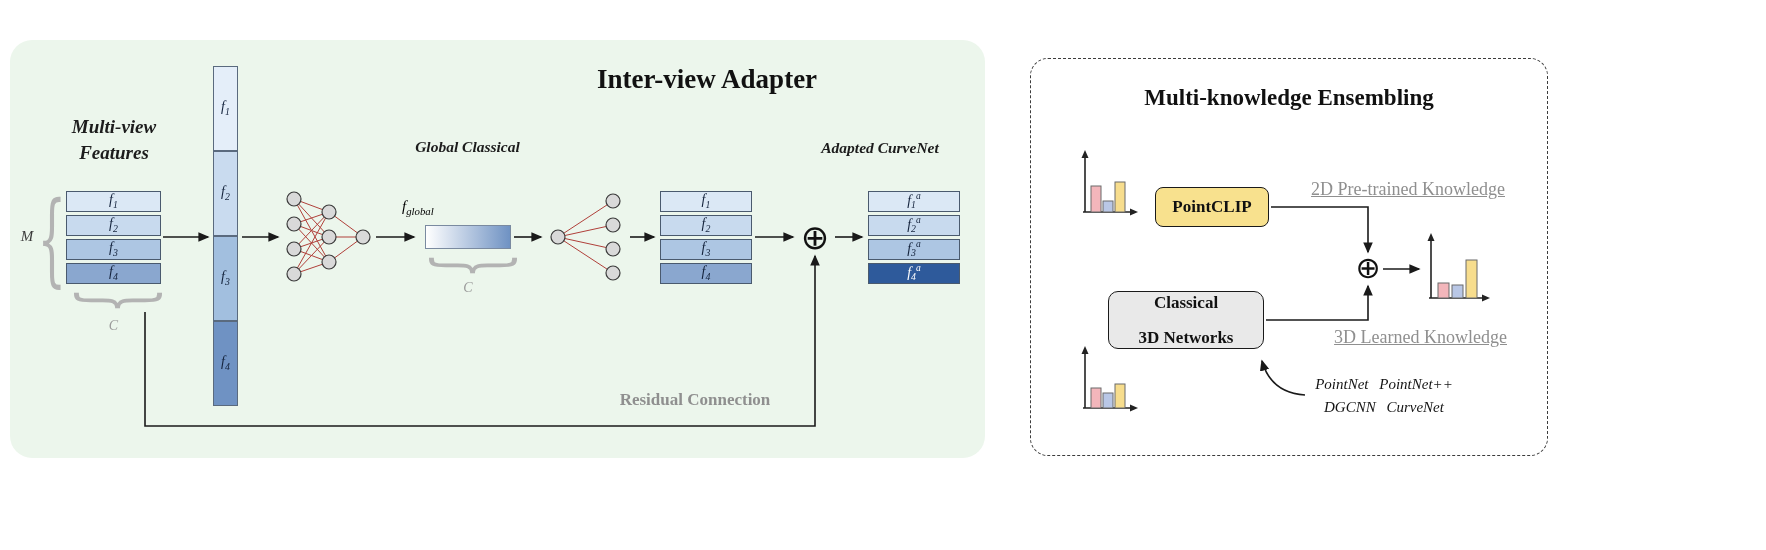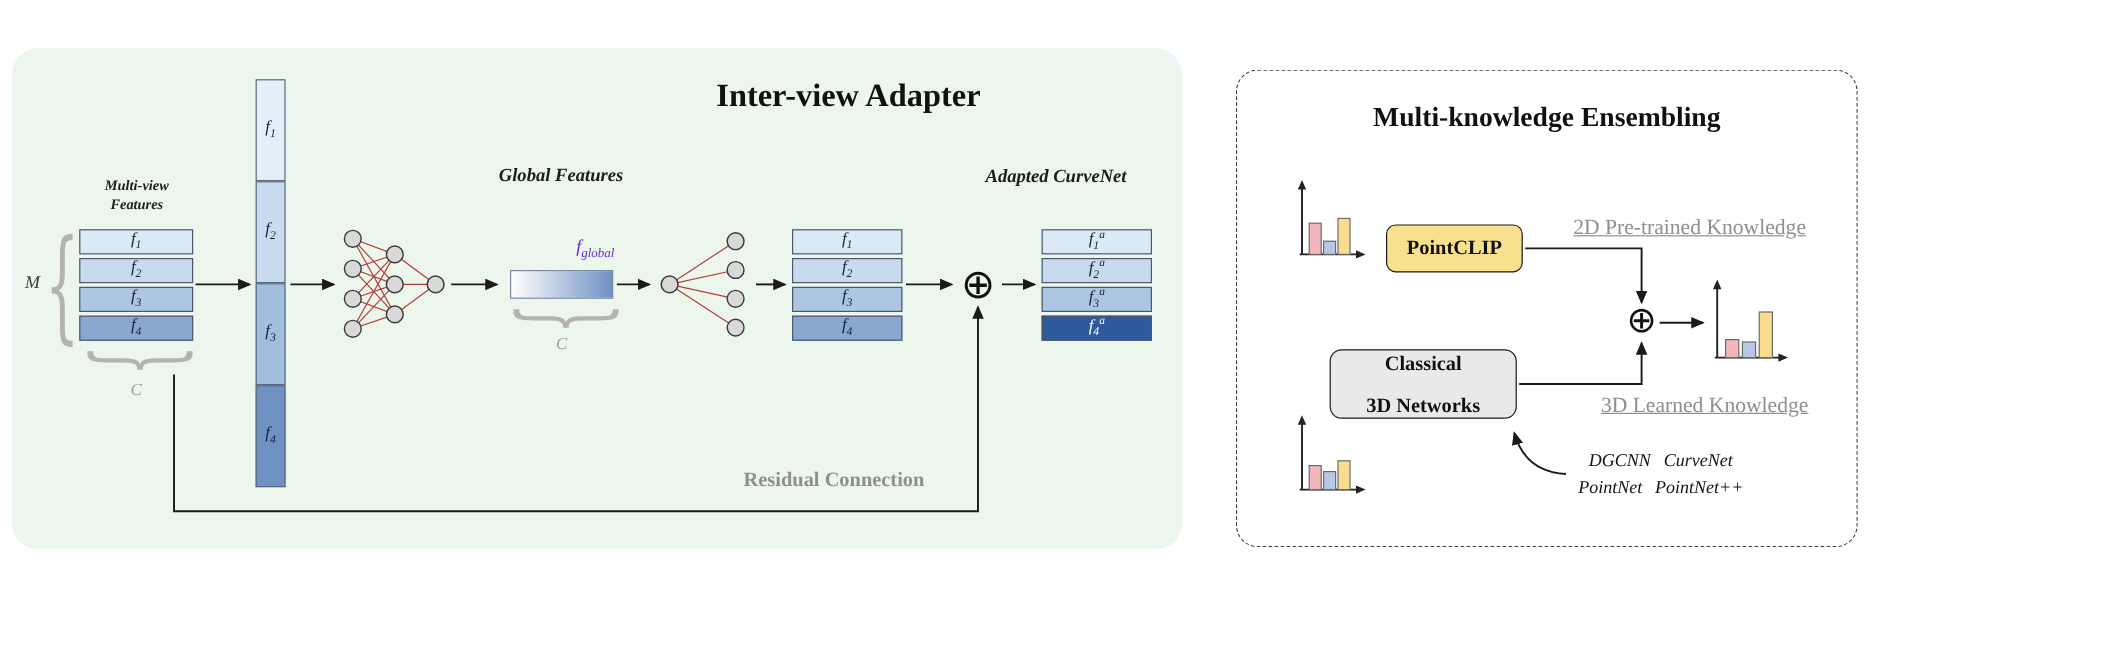--- a/index.html
+++ b/index.html
@@ -7,21 +7,21 @@
     font-family:"Liberation Serif","DejaVu Serif",serif;}
   .canvas{position:relative;width:1766px;height:550px;background:#fff;}
   .abs{position:absolute;}
 
   
   .panel-left{position:absolute;left:10px;top:40px;width:975px;height:418px;
     background:var(--panel-green);border-radius:22px;padding-left:18px;}
   .panel-left .title{position:absolute;left:517px;top:24px;width:360px;text-align:center;
     font-size:27px;font-weight:bold;color:#111;}
   .mv-label{position:absolute;left:39px;top:74px;width:130px;text-align:center;
-    font-style:italic;font-weight:600;font-size:12px;color:#1c1c1c;line-height:1.35;margin-top:32px;}
+    font-style:italic;font-weight:600;font-size:19px;color:#1c1c1c;line-height:1.35;}
   .wires{position:absolute;left:0;top:0;pointer-events:none;}
   .wire{stroke:#1a1a1a;stroke-width:1.6;fill:none;}
 
   .stack{position:absolute;display:flex;flex-direction:column;gap:3px;}
   .stack .row{height:21px;border:1px solid #4a5a6e;display:flex;align-items:center;justify-content:center;}
   .fl{font-style:italic;font-size:14px;color:#14233c;line-height:1;}
   .fl sub{font-size:0.7em;}
   .fl sup{font-size:0.68em;}
   .s1,.s2,.s3{width:92px;top:151px;}
   .s1{left:56px;width:95px;}
@@ -46,22 +46,22 @@
   .tallbar{position:absolute;left:203px;top:26px;width:25px;}
   .tallbar .seg{height:85px;border:1px solid #5a6a7e;display:flex;align-items:center;justify-content:center;}
   .tallbar .g1{background:var(--cat1);} .tallbar .g2{background:var(--cat2);}
   .tallbar .g3{background:var(--cat3);} .tallbar .g4{background:var(--cat4);}
 
   .nn circle{fill:var(--node-fill);stroke:#3b3b3b;stroke-width:1.2;}
   .nn line{stroke:var(--edge-red);stroke-width:1;}
 
   .gf-label{position:absolute;left:390px;top:98px;width:135px;text-align:center;
     font-style:italic;font-weight:600;font-size:15.5px;color:#1c1c1c;}
-  .fglobal{position:absolute;left:392px;top:158px;width:110px;text-align:right;
-    font-style:italic;font-size:15px;color:#6d28d9;}
+  .fglobal{position:absolute;left:392px;top:158px;width:110px;text-align:left;
+    font-style:italic;font-size:15px;color:#000000;}
   .fglobal sub{font-size:0.72em;}
   .gbar{position:absolute;left:415px;top:185px;width:86px;height:24px;border:1px solid #7a8aa0;
     background:linear-gradient(90deg,#ffffff 0%,var(--cat4) 100%);}
 
   .oplus{position:absolute;font-family:"DejaVu Sans",sans-serif;color:#111;text-align:center;}
   .oplus-left{left:787px;top:179px;width:36px;height:36px;font-size:34px;line-height:36px;}
   .adapted-label{position:absolute;left:770px;top:99px;width:200px;text-align:center;
     font-style:italic;font-weight:600;font-size:15.5px;color:#1c1c1c;}
   .residual{position:absolute;left:560px;top:350px;width:250px;text-align:center;
     font-weight:600;font-size:17px;color:var(--muted);}
@@ -178,21 +178,21 @@
       <circle cx="12" cy="12" r="7"></circle>
         <circle cx="12" cy="37" r="7"></circle>
         <circle cx="12" cy="62" r="7"></circle>
         <circle cx="12" cy="87" r="7"></circle>
       <circle cx="47" cy="25" r="7"></circle>
         <circle cx="47" cy="50" r="7"></circle>
         <circle cx="47" cy="75" r="7"></circle>
       <circle cx="81" cy="50" r="7"></circle>
     </svg>
 
-    <div class="gf-label">Global Features</div>
+    <div class="gf-label">Global Classical</div>
     <div class="fglobal"><i>f</i><sub>global</sub></div>
     <div class="gbar"></div>
     <div class="brace-h" style="left:415px;top:212px;width:86px;height:26px;">
         <span>{</span>
       </div>
     <div class="c-label" style="left:415px;top:240px;width:86px;">C</div>
 
     <svg class="nn abs" style="left:537px;top:152px;" width="80" height="90" viewBox="0 0 80 90">
       <line x1="11" y1="45" x2="66" y2="9"></line>
         <line x1="11" y1="45" x2="66" y2="33"></line>
@@ -292,17 +292,17 @@
       <line class="axis" x1="8" y1="63" x2="8" y2="7"></line>
       <polygon class="tip" points="8,1 4.5,9 11.5,9"></polygon>
       <line class="axis" x1="6" y1="63" x2="56" y2="63"></line>
       <polygon class="tip" points="61,63 53,59.5 53,66.5"></polygon>
       <rect class="bp" x="14" y="43" width="10" height="20"></rect>
       <rect class="bb" x="26" y="48" width="10" height="15"></rect>
       <rect class="by" x="38" y="39" width="10" height="24"></rect>
     </svg>
 
     <div class="networks">
+      <div>PointNet PointNet++</div>
       <div>DGCNN CurveNet</div>
-      <div>PointNet PointNet++</div>
     </div>
   </section>
 </div>
 
 </body></html>

